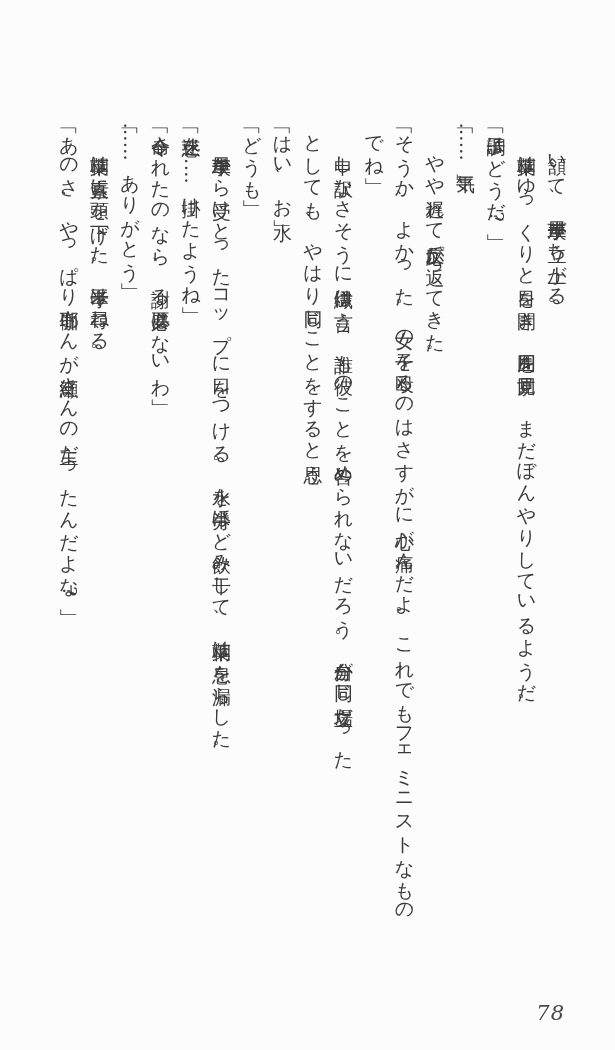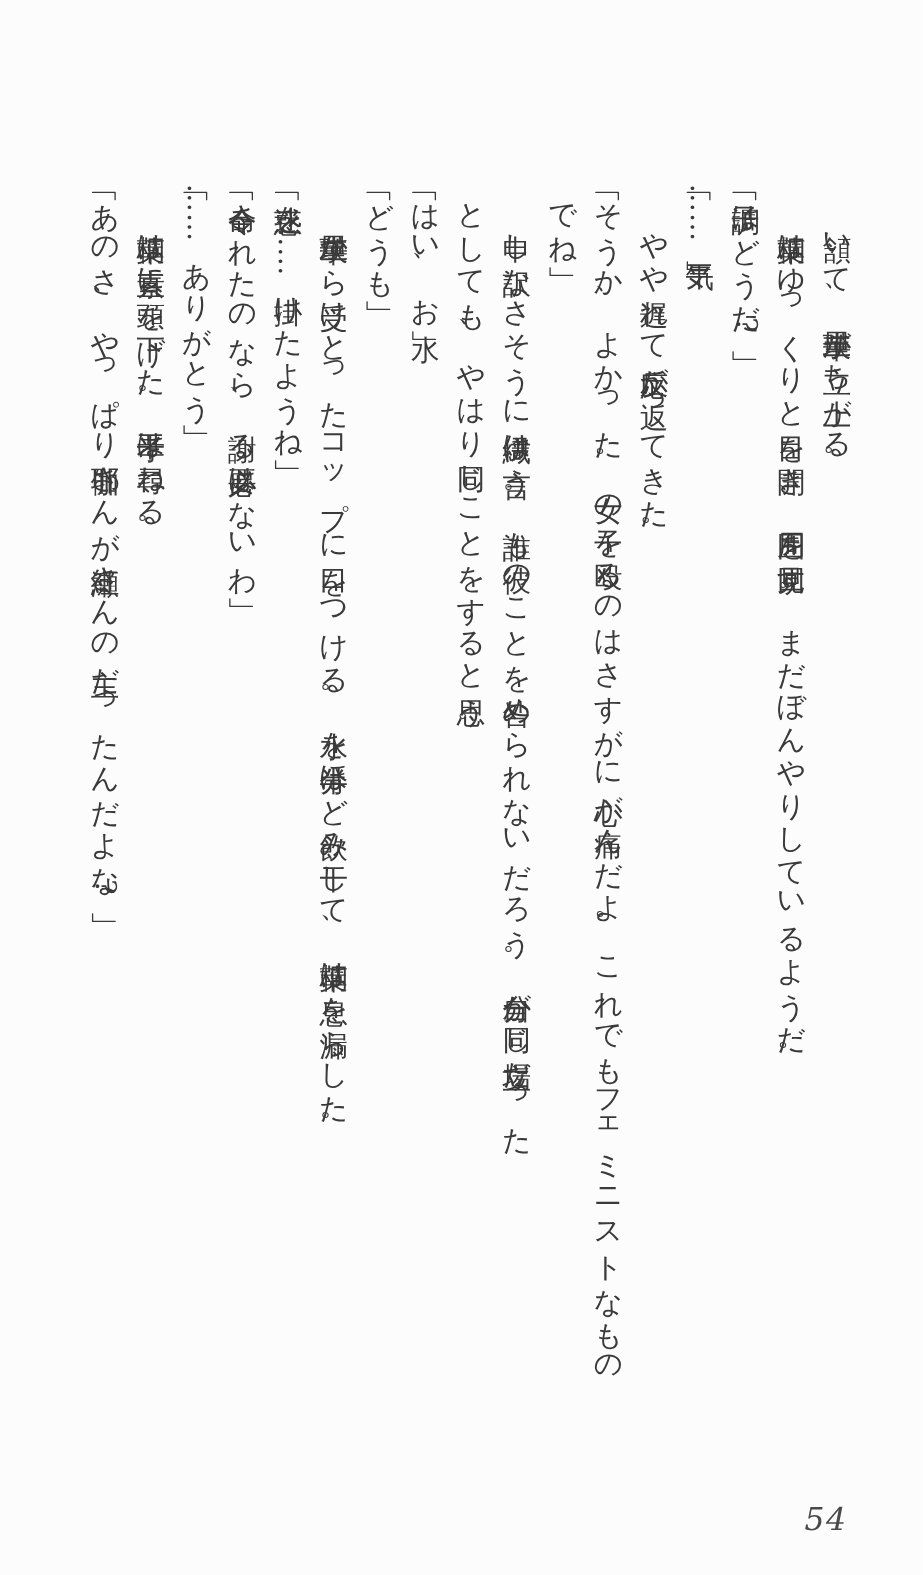--- a/index.html
+++ b/index.html
@@ -65,15 +65,15 @@
       <div class="vcol">「はい、お水」</div>
       <div class="vcol">「どうも」</div>
       <div class="vcol indent">瑛里華から受けとったコップに口をつける。水を半分ほど飲み干して、桐葉は息を漏らした。</div>
       <div class="vcol">「迷惑を……掛けたようね」</div>
       <div class="vcol">「命令されたのなら、謝る必要はないわ」</div>
       <div class="vcol">「……ありがとう」</div>
       <div class="vcol indent">桐葉は素直に頭を下げた。孝平は尋ねる。</div>
       <div class="vcol">「あのさ、やっぱり伽耶さんが紅瀬さんの主だったんだよな?」</div>
     </div>
 
-  <div class="page-number">54</div>
+  <div class="page-number">78</div>
 
 </div>
 
 </body></html>

